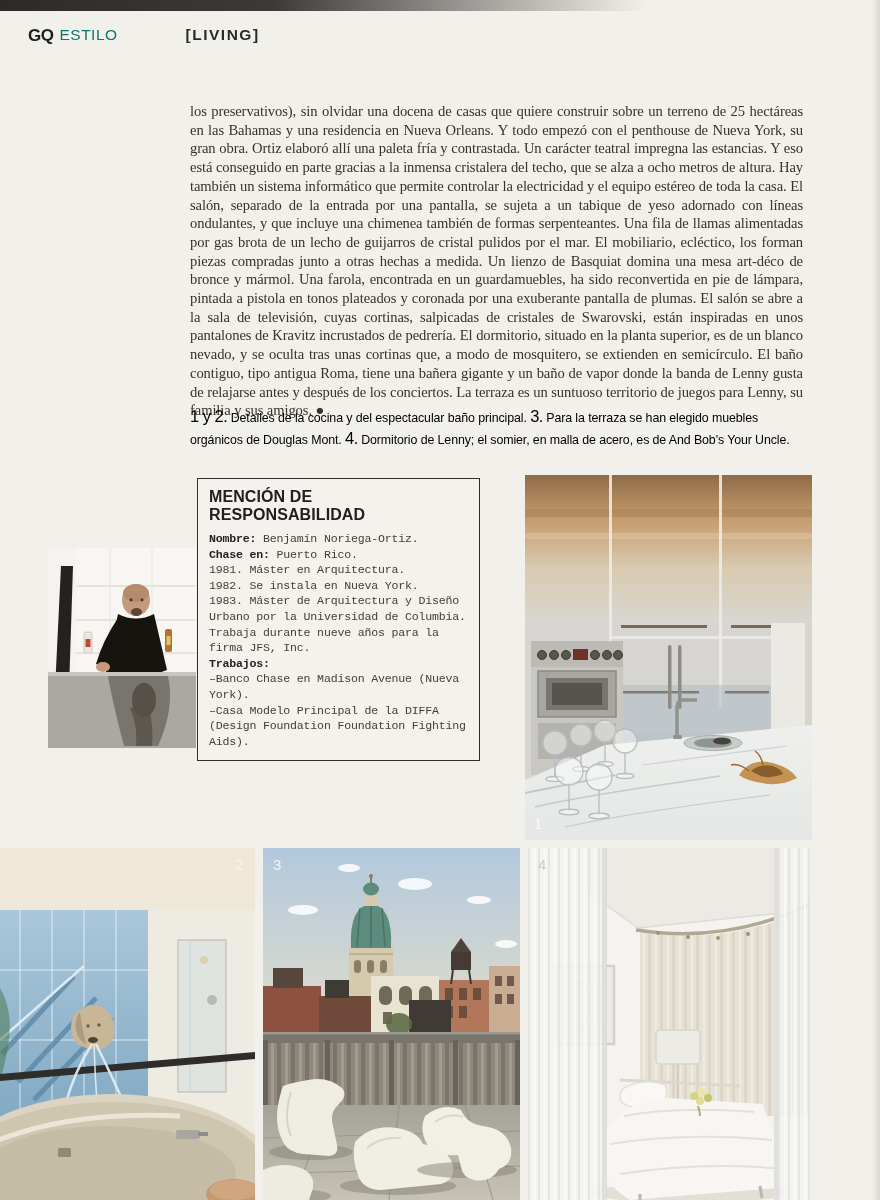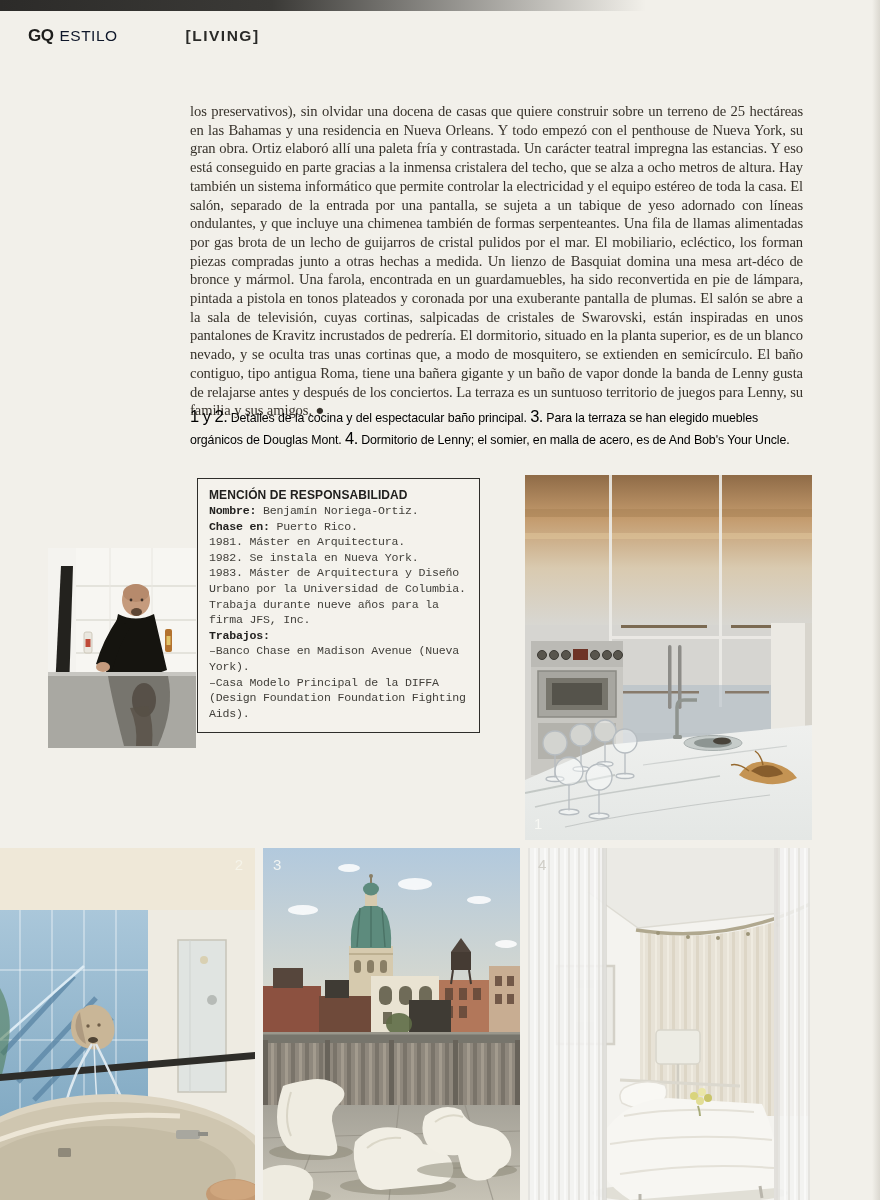--- a/index.html
+++ b/index.html
@@ -7,44 +7,44 @@
     position:relative;width:880px;height:1200px;margin:0 auto;
     background:#f2f0ea;overflow:hidden;
     font-family:"Liberation Sans",sans-serif;
   }
   
   .scan-top{position:absolute;left:0;top:0;width:680px;height:11px;
     background:linear-gradient(to right,#2c2b29 0%,#3b3a37 40%,rgba(242,240,234,0) 95%);}
   .scan-right{position:absolute;right:0;top:0;width:8px;height:1200px;
     background:linear-gradient(to right,rgba(242,240,234,0),#dbd8d0);}
   
-  .masthead{position:absolute;left:28px;top:26px;display:flex;align-items:center;gap:6px;
+  .masthead{position:absolute;left:28px;top:26px;display:flex;align-items:flex-start;gap:6px;
     color:#262624;}
   .brand{font-size:17px;font-weight:800;letter-spacing:-0.5px;color:#1e1e1c;}
-  .section{font-size:15.5px;font-weight:400;color:#0f172a;letter-spacing:0.5px;}
+  .section{font-size:15.5px;font-weight:400;color:#0f766e;letter-spacing:0.5px;}
   .living{font-size:15.5px;font-weight:800;letter-spacing:1.5px;color:#2a2a28;margin-left:14px;padding-left:48px;}
   
   .article{
     position:absolute;left:190px;top:102px;width:613px;
     font-family:"Liberation Serif",serif;font-size:14.6px;line-height:18.7px;
     text-align:justify;color:#37322b;letter-spacing:-0.1px;
   }
   .article .italic{}
   
   .caption{
     position:absolute;left:190px;top:407px;width:610px;
     font-size:12.4px;font-weight:400;line-height:19.5px;color:#000000;letter-spacing:-0.1px;
   }
   .caption .num{font-size:16.5px;letter-spacing:-0.5px;}
   
   .bio-box{
     position:absolute;left:197px;top:478px;width:283px;box-sizing:border-box;
     border:1.6px solid #2e2d2a;background:#f4f2ec;padding:9px 11px 11px 11px;
   }
-  .bio-title{font-size:12px;font-weight:800;color:#21201e;letter-spacing:0.1px;margin-bottom:1px;}
+  .bio-title{font-size:16px;font-weight:800;color:#21201e;letter-spacing:0.1px;margin-bottom:7px;}
   .bio-lines{font-size:11.6px;line-height:15.6px;color:#42403b;letter-spacing:-0.2px;font-family:Liberation Mono, monospace;}
   .bio-lines strong{color:#232220;font-weight:700;}
   
   .photo{position:absolute;overflow:hidden;}
   .photo svg{display:block;width:100%;height:100%;}
   .ph-portrait{left:48px;top:548px;width:148px;height:200px;}
   .ph-kitchen{left:525px;top:475px;width:287px;height:365px;}
   .ph-bath{left:0;top:848px;width:255px;height:352px;}
   .ph-terrace{left:263px;top:848px;width:257px;height:352px;}
   .ph-bedroom{left:528px;top:848px;width:282px;height:352px;}

